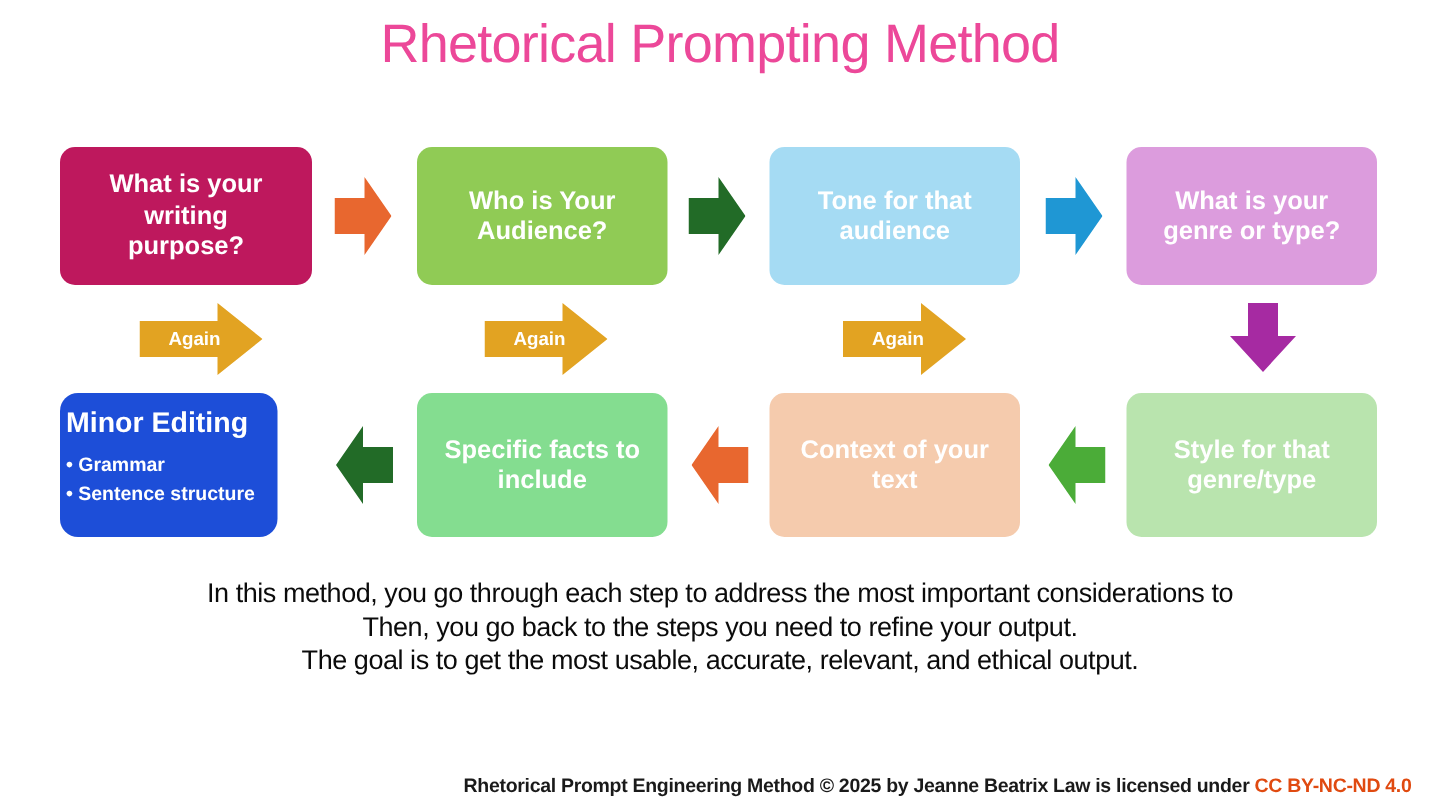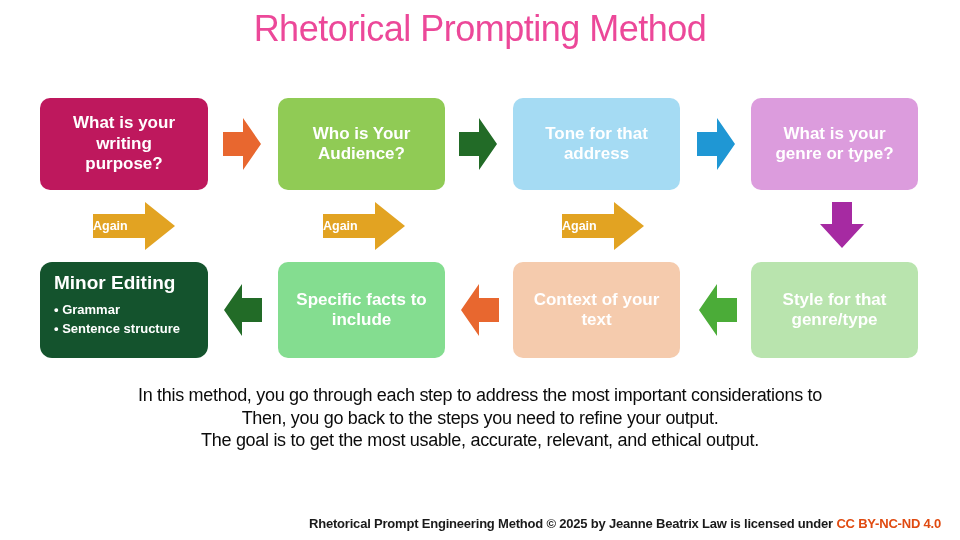--- a/index.html
+++ b/index.html
@@ -15,32 +15,32 @@
     position:absolute;border-radius:10px;display:flex;align-items:center;justify-content:center;
     color:#ffffff;font-weight:700;text-align:center;font-size:17px;line-height:1.2;
   }
   .box span{display:block;}
   .row1{top:98px;height:92px;}
   .row2{top:262px;height:96px;}
   .b1{left:40px;width:168px;background:#be185d;padding:0 22px;box-sizing:border-box;}
   .b2{left:278px;width:167px;background:#90CB55;padding:0 14px;box-sizing:border-box;}
   .b3{left:513px;width:167px;background:#A5DBF3;padding:0 16px;box-sizing:border-box;}
   .b4{left:751px;width:167px;background:#DC9CDD;padding:0 16px;box-sizing:border-box;}
-  .b5{left:40px;width:168px;background:#14532d;border-radius:12px;display:block;padding:10px 14px;box-sizing:border-box;text-align:left;}
+  .b5{left:40px;width:145px;background:#1d4ed8;border-radius:12px;display:block;padding:10px 4px;box-sizing:border-box;text-align:left;}
   .b5 .bt{font-size:19px;font-weight:700;margin-bottom:6px;}
   .b5 .bullet{font-size:13px;font-weight:700;line-height:1.45;}
   .b6{left:278px;width:167px;background:#84DD90;padding:0 6px;box-sizing:border-box;}
   .b7{left:513px;width:167px;background:#F5CBAD;padding:0 14px;box-sizing:border-box;}
   .b8{left:751px;width:167px;background:#B9E4AE;padding:0 16px;box-sizing:border-box;}
   .arrow{position:absolute;}
   .again{
     position:absolute;width:82px;height:48px;top:202px;
   }
   .again .lbl{
-    position:absolute;left:0;top:50%;transform:translateY(-50%);width:54px;text-align:left;
+    position:absolute;left:0;top:50%;transform:translateY(-50%);width:54px;text-align:right;
     color:#ffffff;font-size:12.5px;font-weight:700;
   }
   .desc{
     position:absolute;top:384px;left:0;width:960px;text-align:center;color:#0b0b0b;
     font-size:18px;line-height:1.26;letter-spacing:-0.3px;
   }
   .footer{
     position:absolute;right:19px;bottom:9px;font-size:13px;font-weight:700;color:#1a1a1a;
     letter-spacing:-0.2px;white-space:nowrap;
   }
@@ -53,21 +53,21 @@
 
   <div class="title">Rhetorical Prompting Method</div>
 
   <div class="box row1 b1">
     <span>What is your writing purpose?</span>
   </div>
   <div class="box row1 b2">
     <span>Who is Your Audience?</span>
   </div>
   <div class="box row1 b3">
-    <span>Tone for that address</span>
+    <span>Tone for that audience</span>
   </div>
   <div class="box row1 b4">
     <span>What is your genre or type?</span>
   </div>
 
   <svg class="arrow" style="left:223px;top:118px" width="38" height="52">
     <polygon points="0,14 20,14 20,0 38,26 20,52 20,38 0,38" fill="#E8672F"></polygon>
   </svg>
   <svg class="arrow" style="left:459px;top:118px" width="38" height="52">
     <polygon points="0,14 20,14 20,0 38,26 20,52 20,38 0,38" fill="#226B27"></polygon>

